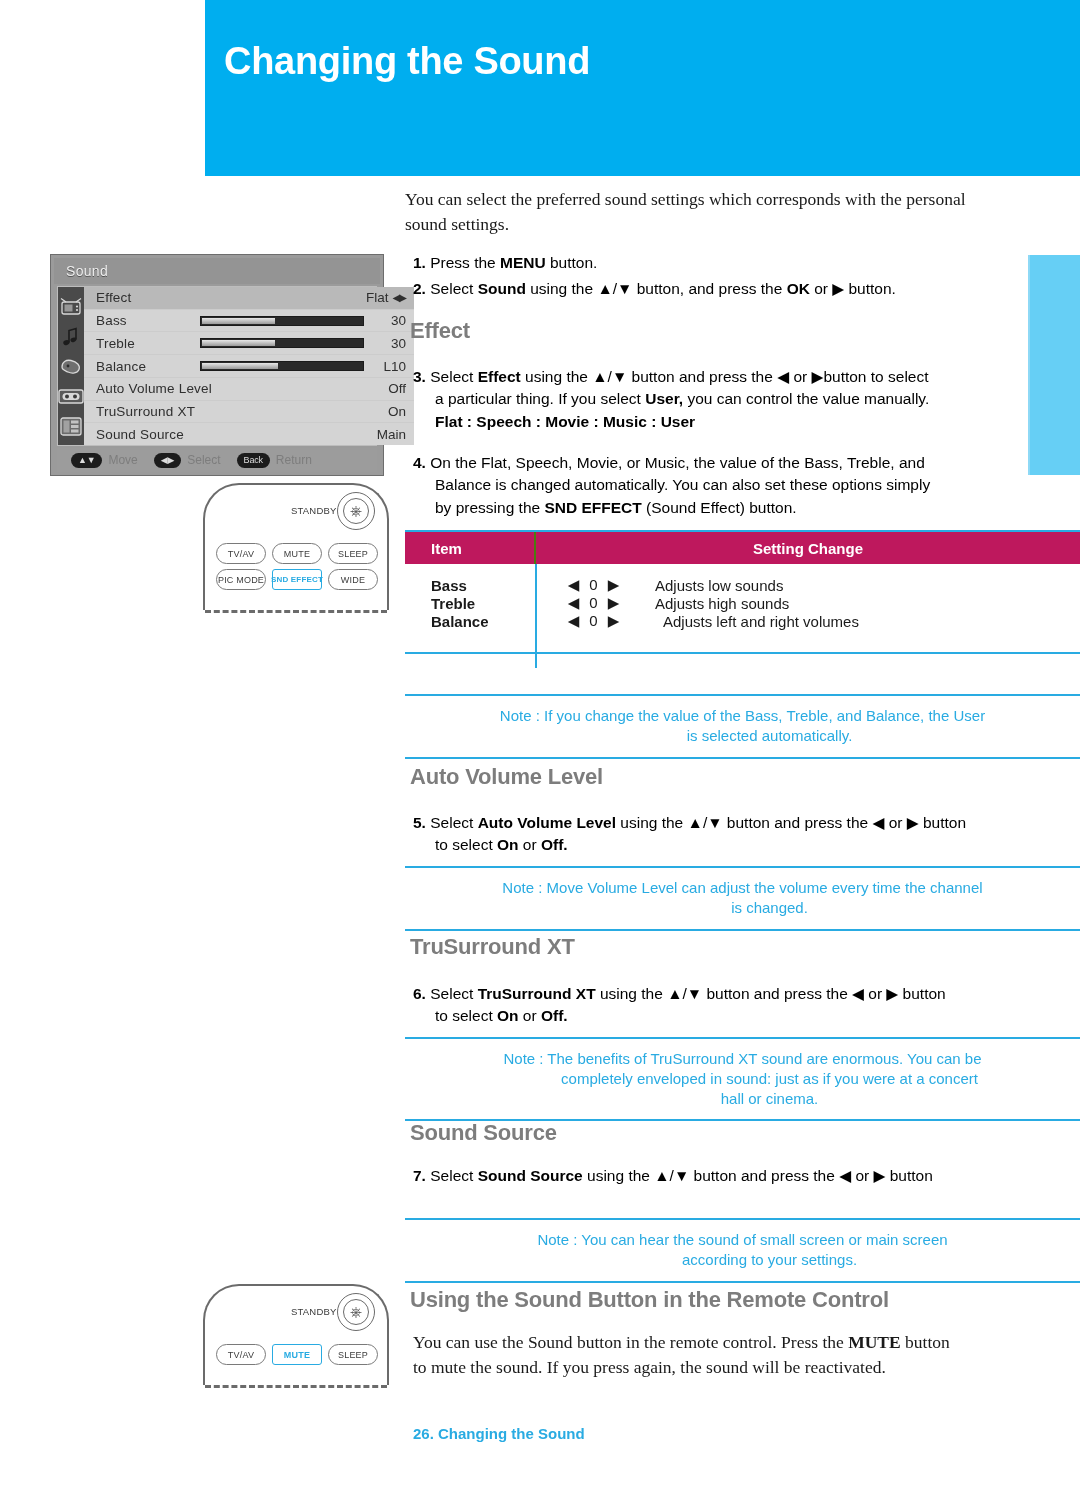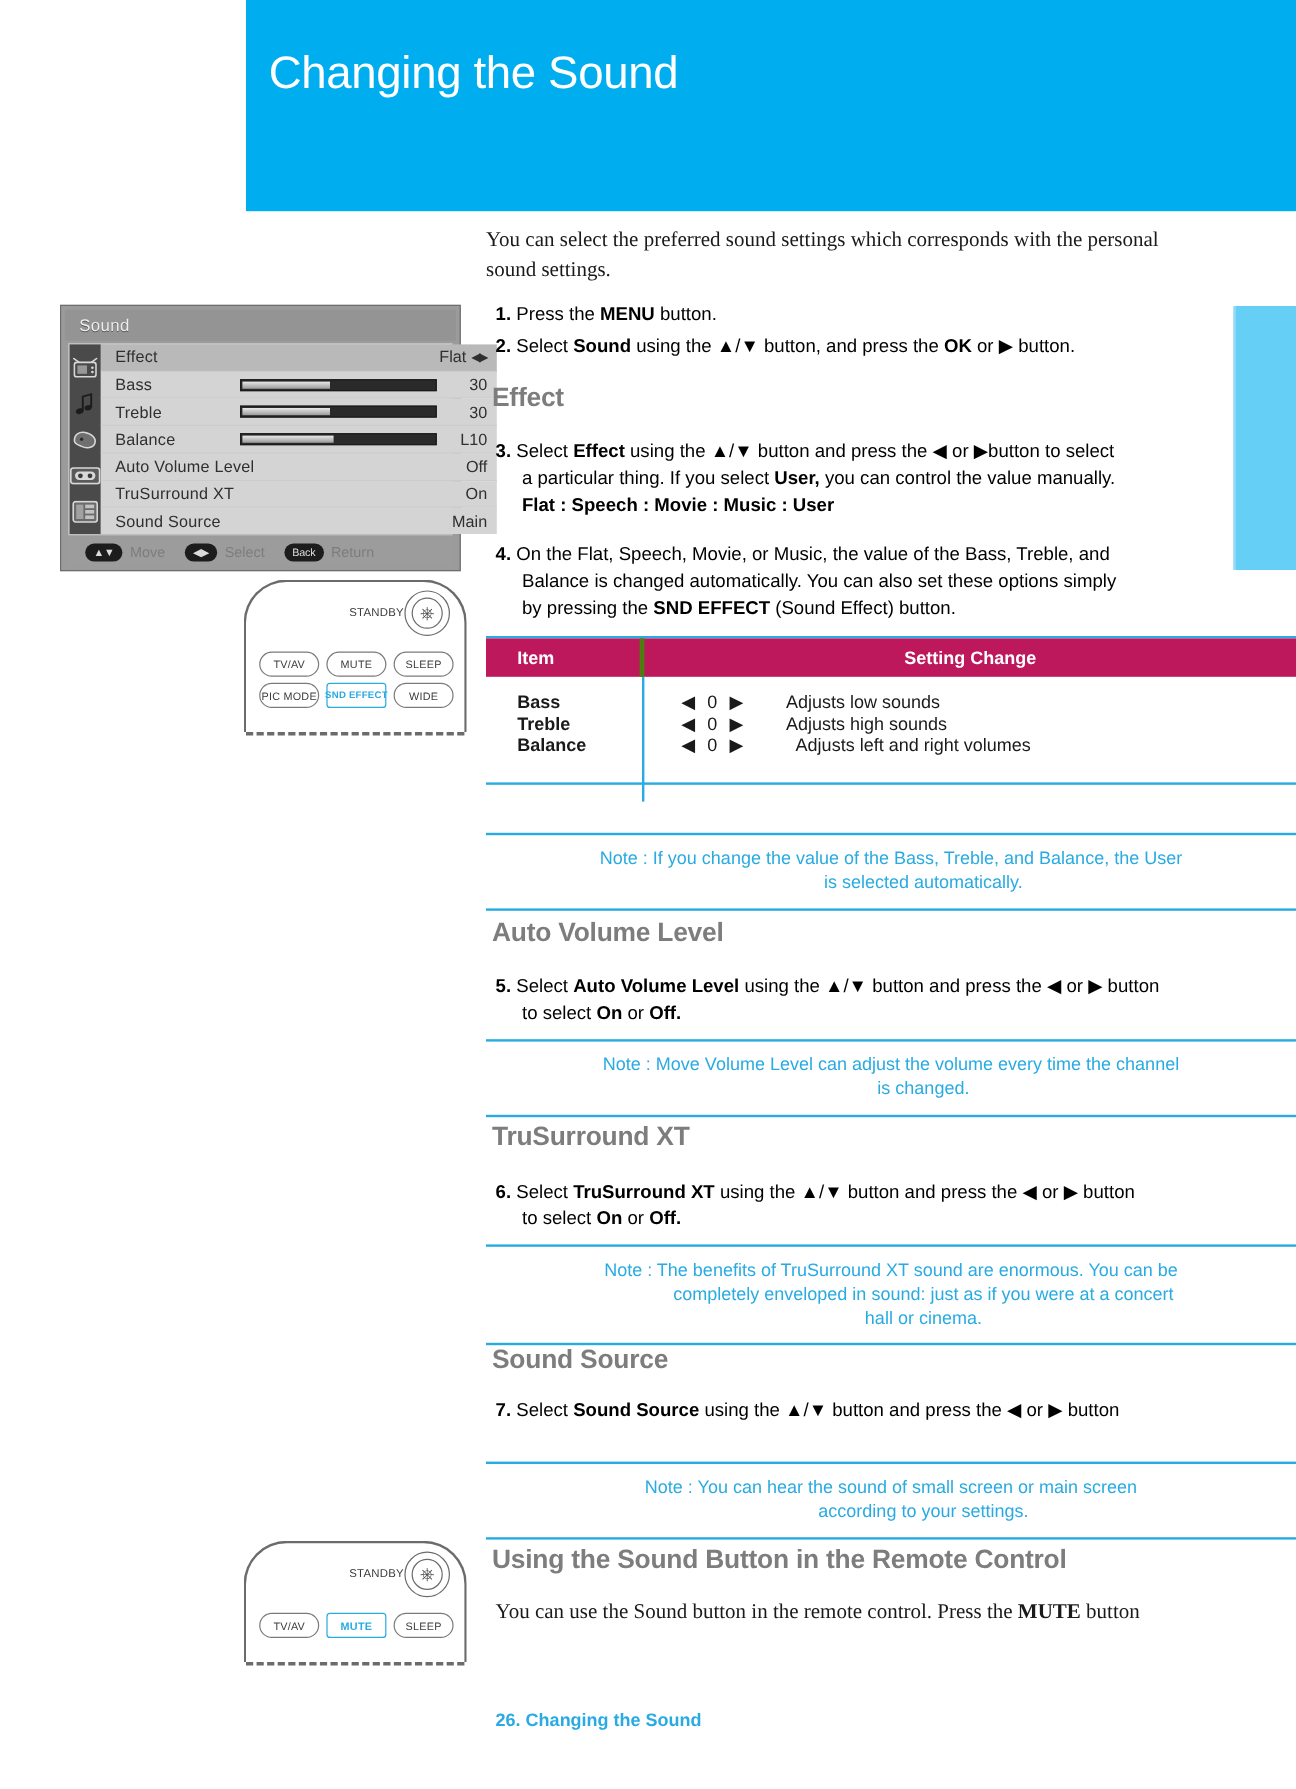--- a/index.html
+++ b/index.html
@@ -12,21 +12,21 @@
   .page { position: relative; width: 1080px; height: 1491px; background:#fff; }
 
   
   .header-banner {
     position: absolute; left: 205px; top: 0; width: 875px; height: 176px;
     background: #00AEEF;
   }
   .header-title {
     position: absolute; left: 19px; top: 40px;
     color: #ffffff;
-    font-size: 38px; font-weight: normal;
+    font-size: 38px; font-weight: bold;
     letter-spacing: -0.3px;
     font-family: "Liberation Sans", sans-serif;
   }
 
   
   .edge-tab {
     position: absolute; left: 1028px; top: 255px; width: 52px; height: 220px;
     background: #66CFF5;
     border-left: 2px solid #8ED9F6;
   }
@@ -158,21 +158,21 @@
   .rule { border: none; border-top: 2px solid #29ABE2; height:0; }
 
   
   table.settings { width: 100%; border-collapse: collapse; }
   table.settings thead th {
     background: #be185d; color:#ffffff; font-weight: bold;
     font-size: 15px; height: 32px;
     font-family:"Liberation Sans", sans-serif;
   }
   table.settings thead th.item-h { width: 130px; text-align:left; padding-left: 26px; }
-  table.settings thead th.sc-h { text-align:center; border-left: 4px solid #4d7c0f; }
+  table.settings thead th.sc-h { text-align:center; border-left: 2px solid #4d7c0f; }
   table.settings tbody td { font-size: 15px; font-family:"Liberation Sans", sans-serif; color:#1a1a1a; }
   table.settings tbody td.item-c { font-weight:bold; padding-left: 26px; width:130px; }
   .tbl-vline {
     position:absolute; width: 2px; background:#29ABE2;
   }
 
   .footer-page {
     font-family:"Liberation Sans", sans-serif;
     font-size: 15px; font-weight: bold; color:#29ABE2;
   }
@@ -482,18 +482,19 @@
       <div class="note" style="margin-top:10px;">
         <div>Note : You can hear the sound of small screen or main screen</div>
         <div style="padding-left:54px;">according to your settings.</div>
       </div>
       <hr class="rule" style="margin-top:11px;">
     </div>
 
     <h2 class="section" style="position:absolute; left:5px; top:1287px;">Using the Sound Button in the Remote Control</h2>
     <div style="position:absolute; left:8px; top:1330px; width:620px;">
       <div class="body-serif">You can use the Sound button in the remote control. Press the <b>MUTE</b> button</div>
+      <div class="body-serif">to mute the sound. If you press again, the sound will be reactivated.</div>
     </div>
 
     <div class="footer-page" style="position:absolute; left:8px; top:1425px;">26. Changing the Sound</div>
 
   </div>
 </div>
 
 </body></html>

